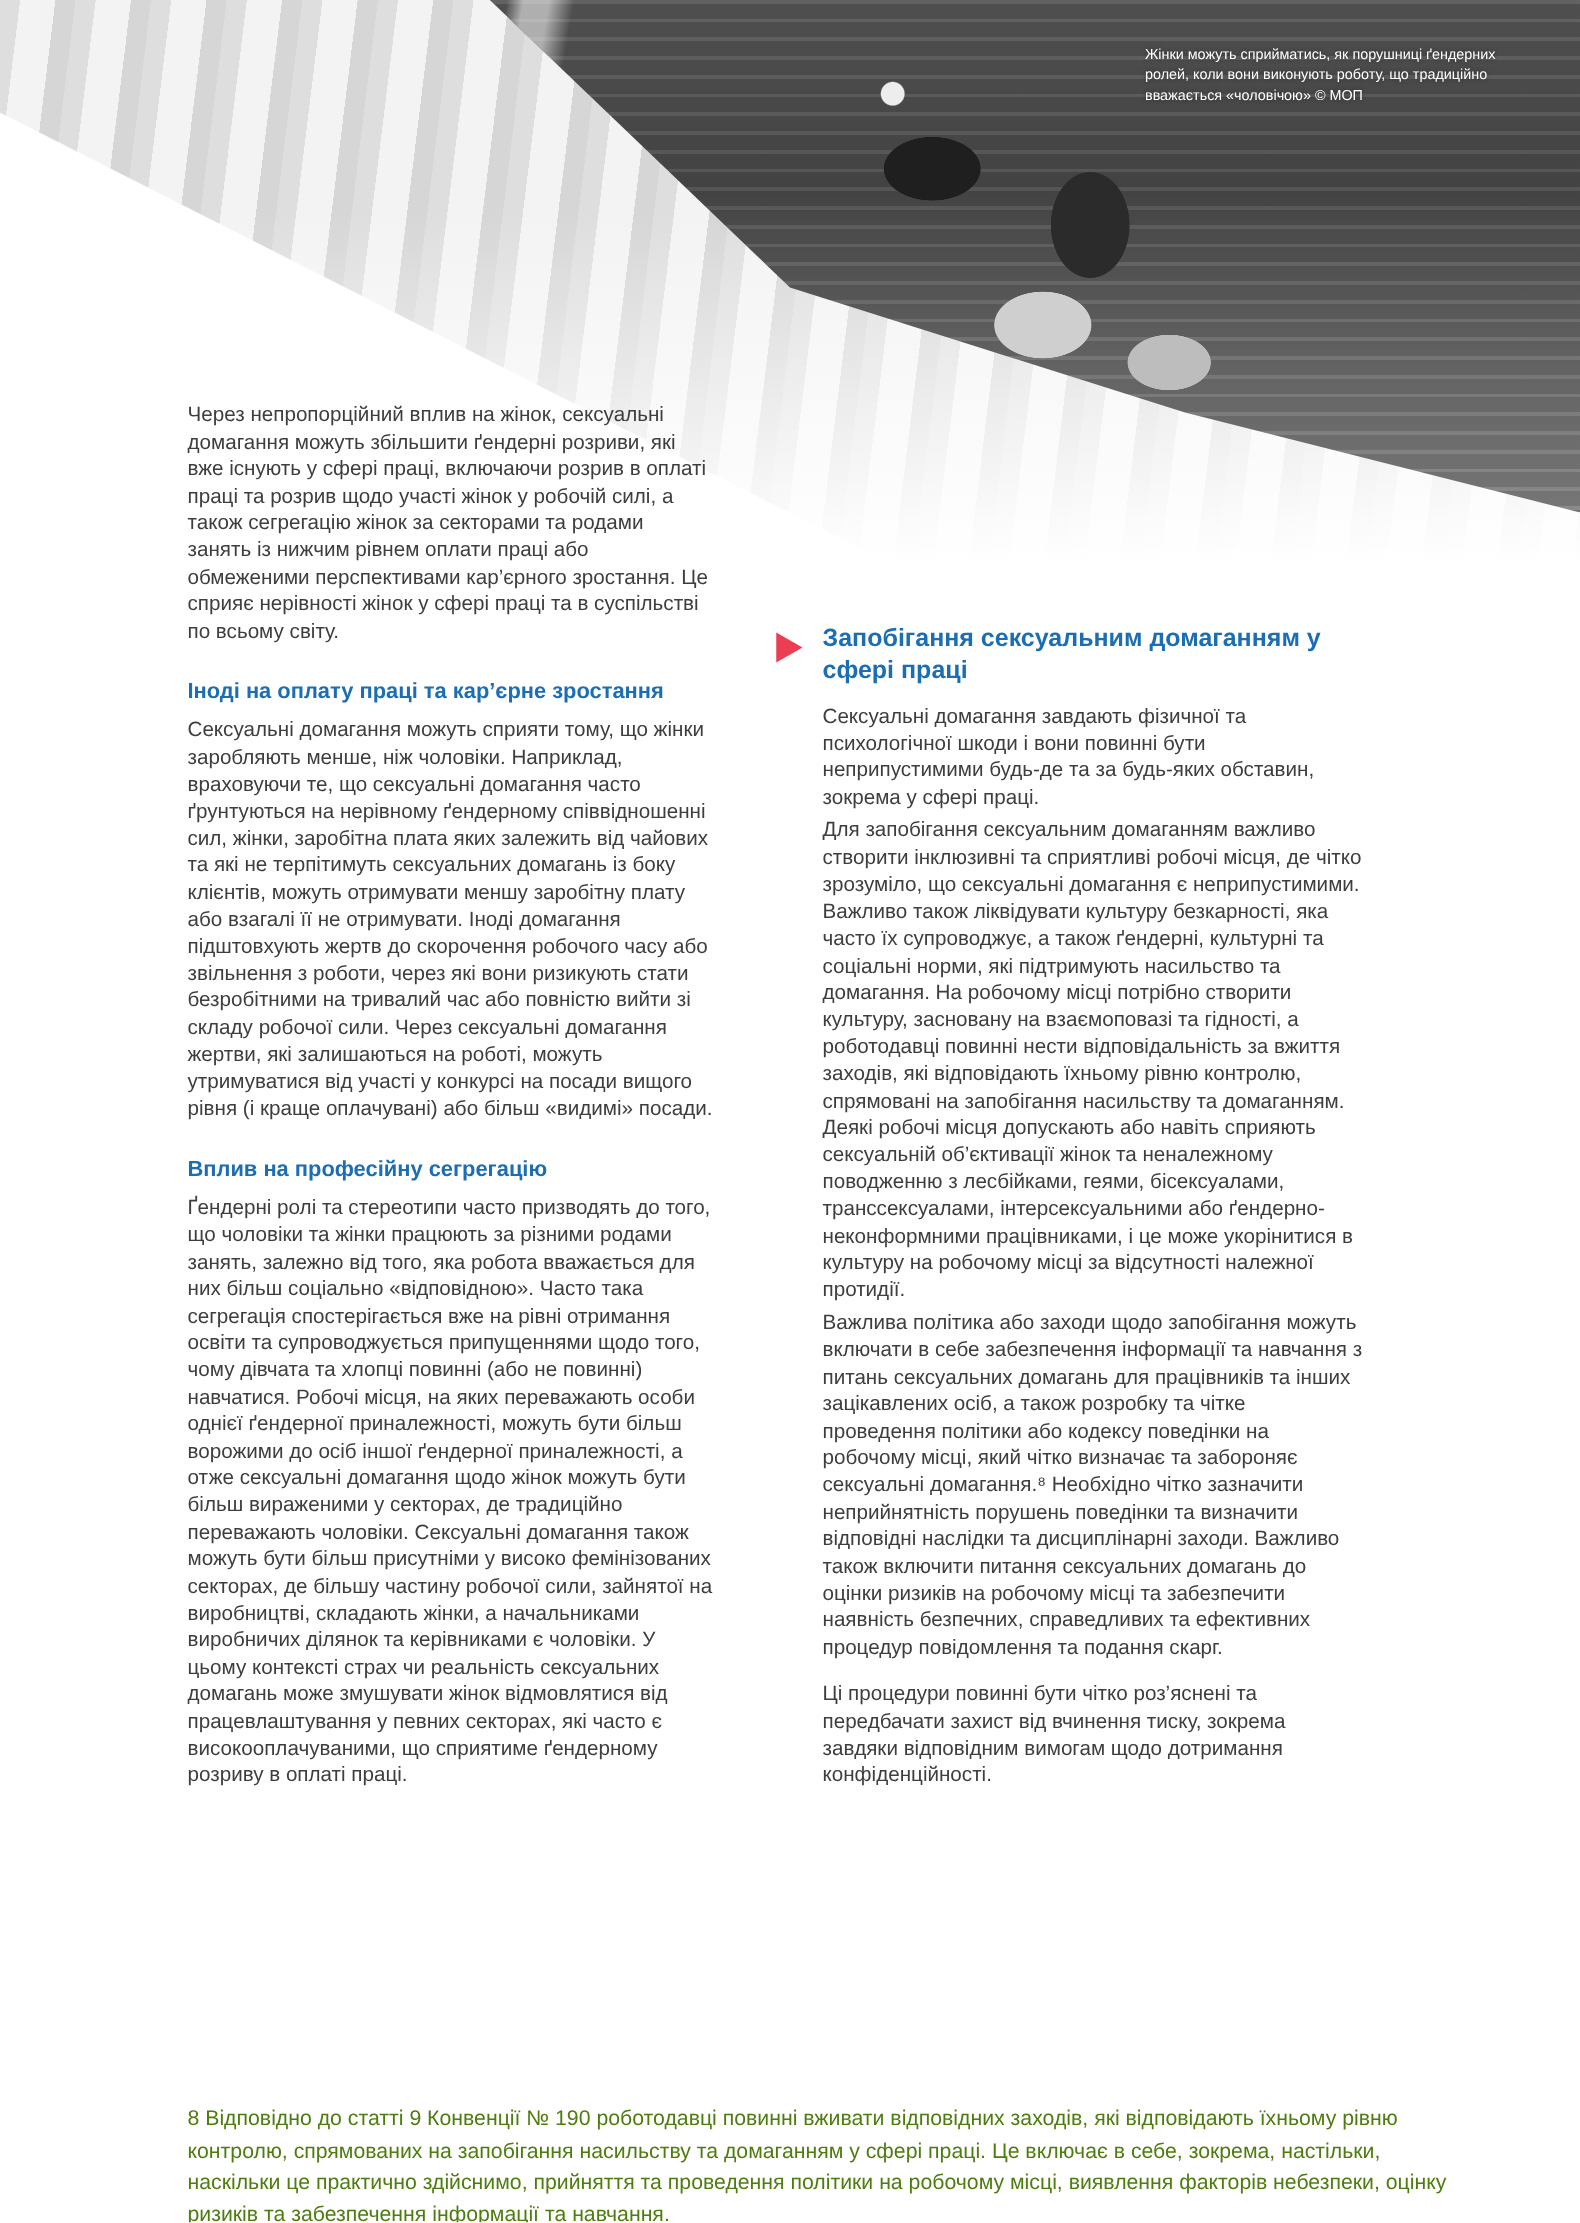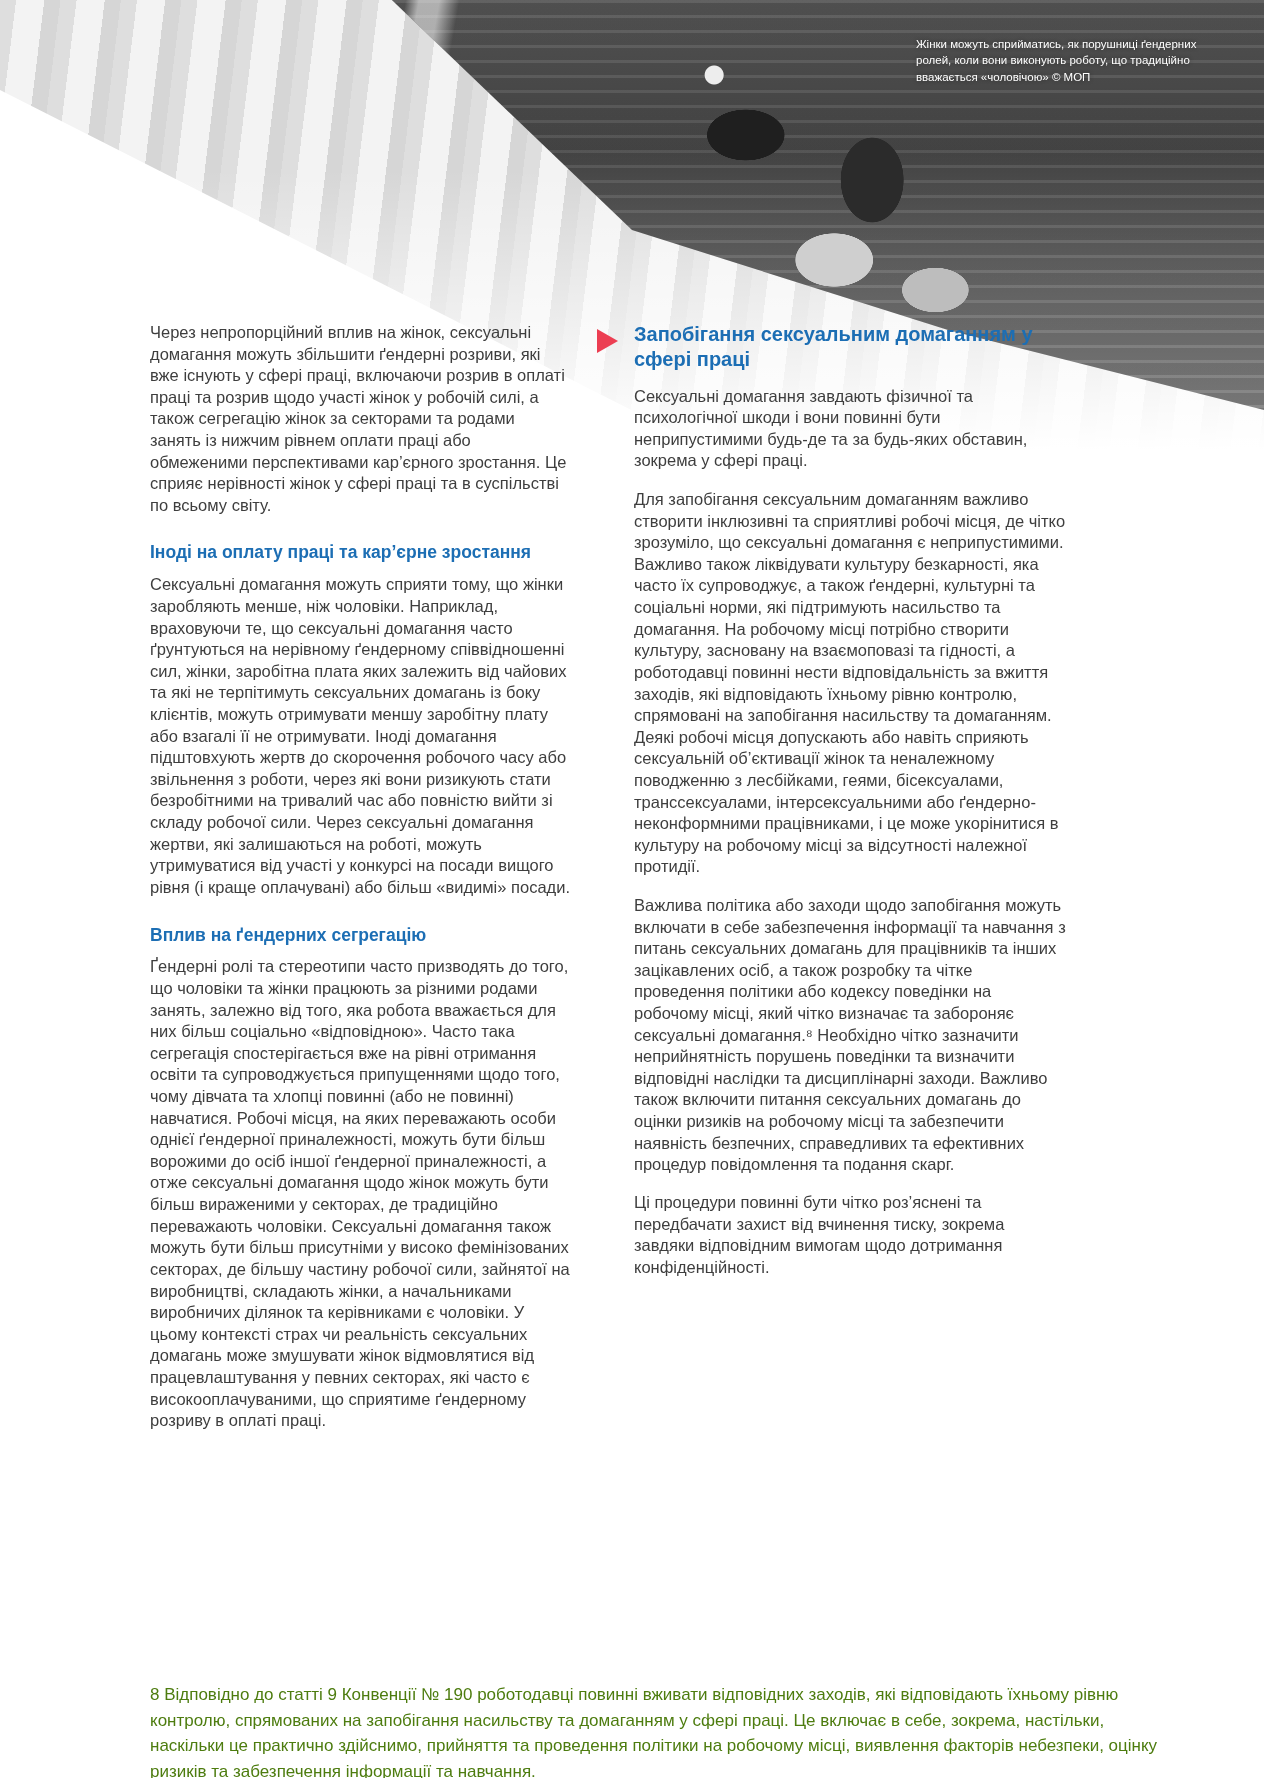--- a/index.html
+++ b/index.html
@@ -39,31 +39,32 @@
   }
   .photo-caption{
     position:absolute;left:916px;top:36px;width:298px;z-index:3;
     color:#ffffff;font-size:11.5px;line-height:1.42;
     text-shadow:0 0 4px rgba(0,0,0,.45);
   }
 
   
   .content{
     position:relative;z-index:2;
-    display:flex;gap:64px;
+    display:flex;gap:88px;
     padding:322px 0 0 150px;
+    align-items:flex-end;
   }
   .col-left{flex:0 0 420px;width:420px;}
   .col-right{flex:0 0 432px;width:432px;}
   .para{
     margin:0 0 0 0;
     color:#3e3e3e;font-size:16.5px;line-height:1.31;
     text-align:left;
   }
-  .para + .para{margin-top:17px;}
+  .para + .para{margin-top:5px;}
   .para.no-gap{margin-top:16px;}
   .sub-heading{
     margin:26px 0 10px 0;
     color:#1c6eb4;font-size:17.5px;font-weight:bold;line-height:1.25;
   }
   .main-heading-wrap{position:relative;margin:0 0 14px 0;}
   .main-heading{
     margin:0;color:#1c6eb4;font-size:20px;font-weight:bold;line-height:1.24;
   }
   .marker{
@@ -92,21 +93,21 @@
   <div class="photo-caption">Жінки можуть сприйматись, як порушниці ґендерних ролей, коли вони виконують роботу, що традиційно вважається «чоловічою» © МОП</div>
 
   <div class="content">
 
     <div class="col-left">
       <p class="para">Через непропорційний вплив на жінок, сексуальні домагання можуть збільшити ґендерні розриви, які вже існують у сфері праці, включаючи розрив в оплаті праці та розрив щодо участі жінок у робочій силі, а також сегрегацію жінок за секторами та родами занять із нижчим рівнем оплати праці або обмеженими перспективами кар’єрного зростання. Це сприяє нерівності жінок у сфері праці та в суспільстві по всьому світу.</p>
 
       <h3 class="sub-heading">Іноді на оплату праці та кар’єрне зростання</h3>
       <p class="para">Сексуальні домагання можуть сприяти тому, що жінки заробляють менше, ніж чоловіки. Наприклад, враховуючи те, що сексуальні домагання часто ґрунтуються на нерівному ґендерному співвідношенні сил, жінки, заробітна плата яких залежить від чайових та які не терпітимуть сексуальних домагань із боку клієнтів, можуть отримувати меншу заробітну плату або взагалі її не отримувати. Іноді домагання підштовхують жертв до скорочення робочого часу або звільнення з роботи, через які вони ризикують стати безробітними на тривалий час або повністю вийти зі складу робочої сили. Через сексуальні домагання жертви, які залишаються на роботі, можуть утримуватися від участі у конкурсі на посади вищого рівня (і краще оплачувані) або більш «видимі» посади.</p>
 
-      <h3 class="sub-heading">Вплив на ґендерних сегрегацію</h3>
+      <h3 class="sub-heading">Вплив на професійну сегрегацію</h3>
       <p class="para">Ґендерні ролі та стереотипи часто призводять до того, що чоловіки та жінки працюють за різними родами занять, залежно від того, яка робота вважається для них більш соціально «відповідною». Часто така сегрегація спостерігається вже на рівні отримання освіти та супроводжується припущеннями щодо того, чому дівчата та хлопці повинні (або не повинні) навчатися. Робочі місця, на яких переважають особи однієї ґендерної приналежності, можуть бути більш ворожими до осіб іншої ґендерної приналежності, а отже сексуальні домагання щодо жінок можуть бути більш вираженими у секторах, де традиційно переважають чоловіки. Сексуальні домагання також можуть бути більш присутніми у високо фемінізованих секторах, де більшу частину робочої сили, зайнятої на виробництві, складають жінки, а начальниками виробничих ділянок та керівниками є чоловіки. У цьому контексті страх чи реальність сексуальних домагань може змушувати жінок відмовлятися від працевлаштування у певних секторах, які часто є високооплачуваними, що сприятиме ґендерному розриву в оплаті праці.</p>
     </div>
 
     <div class="col-right">
       <div class="main-heading-wrap">
         <span class="marker"></span>
         <h2 class="main-heading">Запобігання сексуальним домаганням у сфері праці</h2>
       </div>
 
       <p class="para">Сексуальні домагання завдають фізичної та психологічної шкоди і вони повинні бути неприпустимими будь-де та за будь-яких обставин, зокрема у сфері праці.</p>

